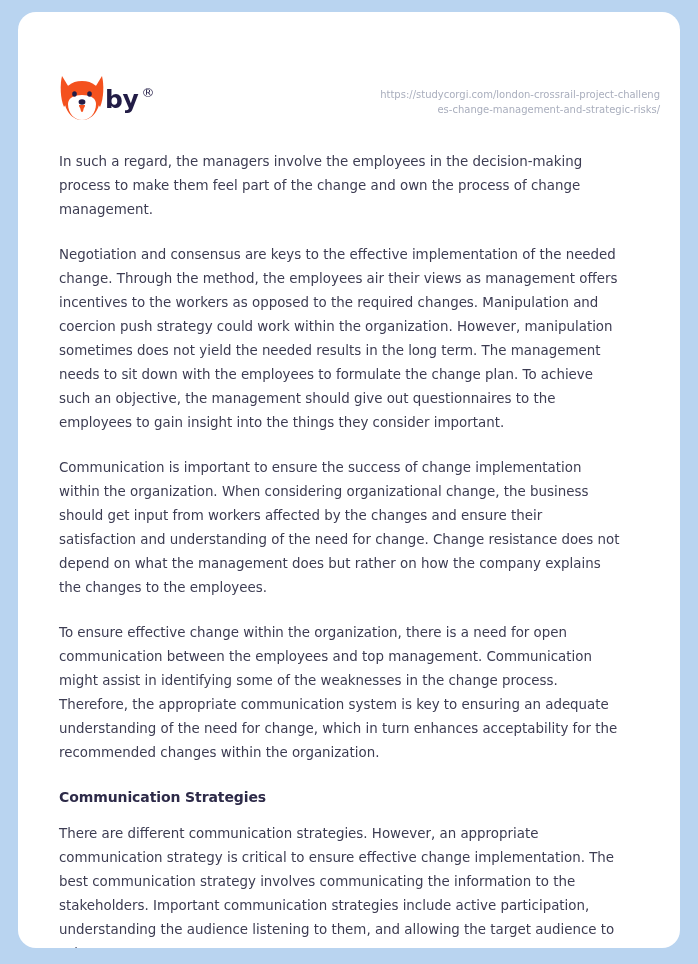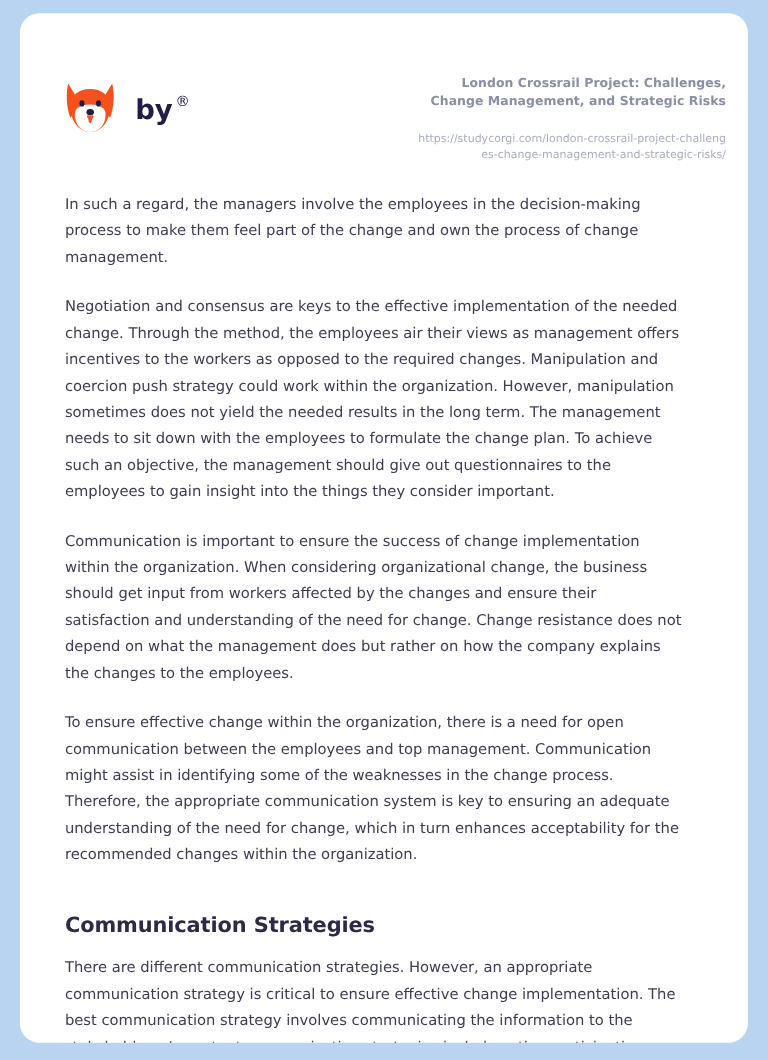--- a/index.html
+++ b/index.html
@@ -28,21 +28,21 @@
   .doc-header {
     display: flex;
     align-items: flex-start;
     justify-content: space-between;
     padding: 52px 20px 0 41px;
     box-sizing: border-box;
   }
   .brand {
     display: flex;
     align-items: center;
-    gap: 18px;
+    gap: 0;
     padding-top: 10px;
   }
   .corgi-logo {
     width: 46px;
     height: 50px;
     flex: 0 0 auto;
     display: block;
   }
   .brand-wordmark {
     display: flex;
@@ -86,22 +86,22 @@
     box-sizing: border-box;
   }
   .doc-body p {
     margin: 0 15px 21px 0;
     font-size: 13.4px;
     line-height: 1.79;
     color: #3c3c52;
     font-family: "DejaVu Sans", sans-serif;
   }
   .doc-body h2 {
-    margin: 40px 0 17px 0;
-    font-size: 19px;
+    margin: 24px 0 17px 0;
+    font-size: 14px;
     font-weight: bold;
     color: #2d2a48;
     letter-spacing: -0.1px;
   }
   .doc-body p.clipped {
     margin-bottom: 0;
   }
 </style>
 </head>
 <body>
@@ -124,21 +124,20 @@
           <path d="M21.2 32 C21.2 40 24.8 40 24.8 32 Z" fill="#f4511e"></path>
         </svg>
       </span>
       <div class="brand-wordmark">
         <span>by </span>
           <sup class="brand-reg">®</sup>
       </div>
     </div>
 
     <div class="header-meta">
-      <div class="header-title">London Crossrail Project: Challenges, Change Management, and Strategic Risks</div>
       <div class="header-url">https://studycorgi.com/london-crossrail-project-challenges-change-management-and-strategic-risks/</div>
     </div>
 
   </div>
 
   <div class="doc-body">
     <p>In such a regard, the managers involve the employees in the decision-making process to make them feel part of the change and own the process of change management.</p>
     <p>Negotiation and consensus are keys to the effective implementation of the needed change. Through the method, the employees air their views as management offers incentives to the workers as opposed to the required changes. Manipulation and coercion push strategy could work within the organization. However, manipulation sometimes does not yield the needed results in the long term. The management needs to sit down with the employees to formulate the change plan. To achieve such an objective, the management should give out questionnaires to the employees to gain insight into the things they consider important.</p>
     <p>Communication is important to ensure the success of change implementation within the organization. When considering organizational change, the business should get input from workers affected by the changes and ensure their satisfaction and understanding of the need for change. Change resistance does not depend on what the management does but rather on how the company explains the changes to the employees.</p>
     <p>To ensure effective change within the organization, there is a need for open communication between the employees and top management. Communication might assist in identifying some of the weaknesses in the change process. Therefore, the appropriate communication system is key to ensuring an adequate understanding of the need for change, which in turn enhances acceptability for the recommended changes within the organization.</p>

